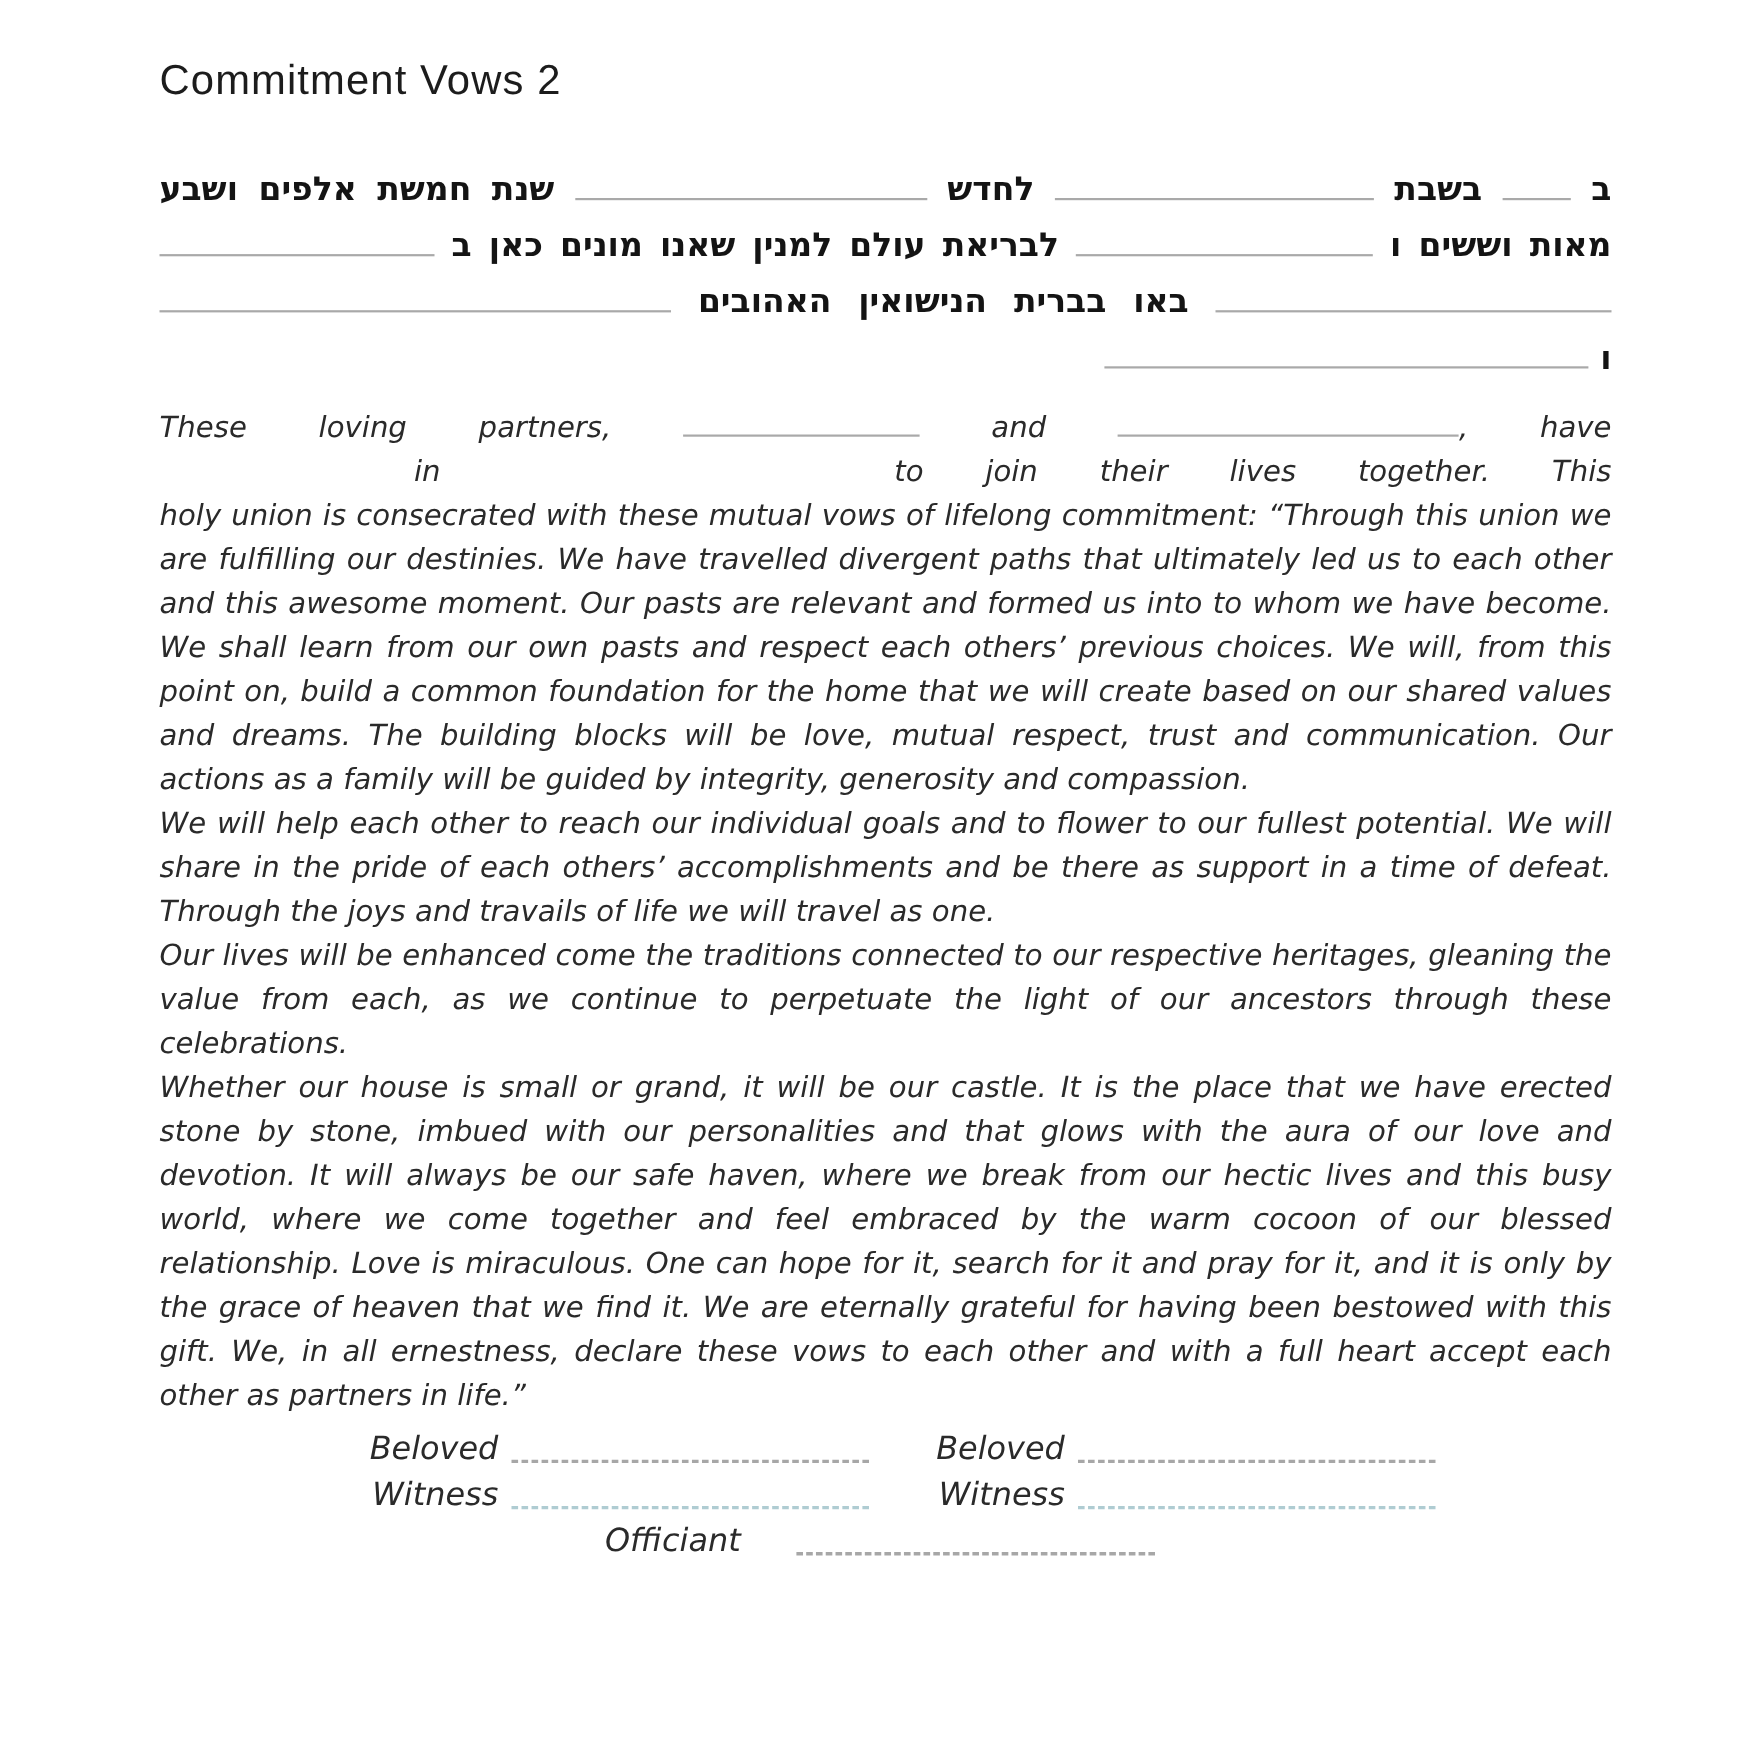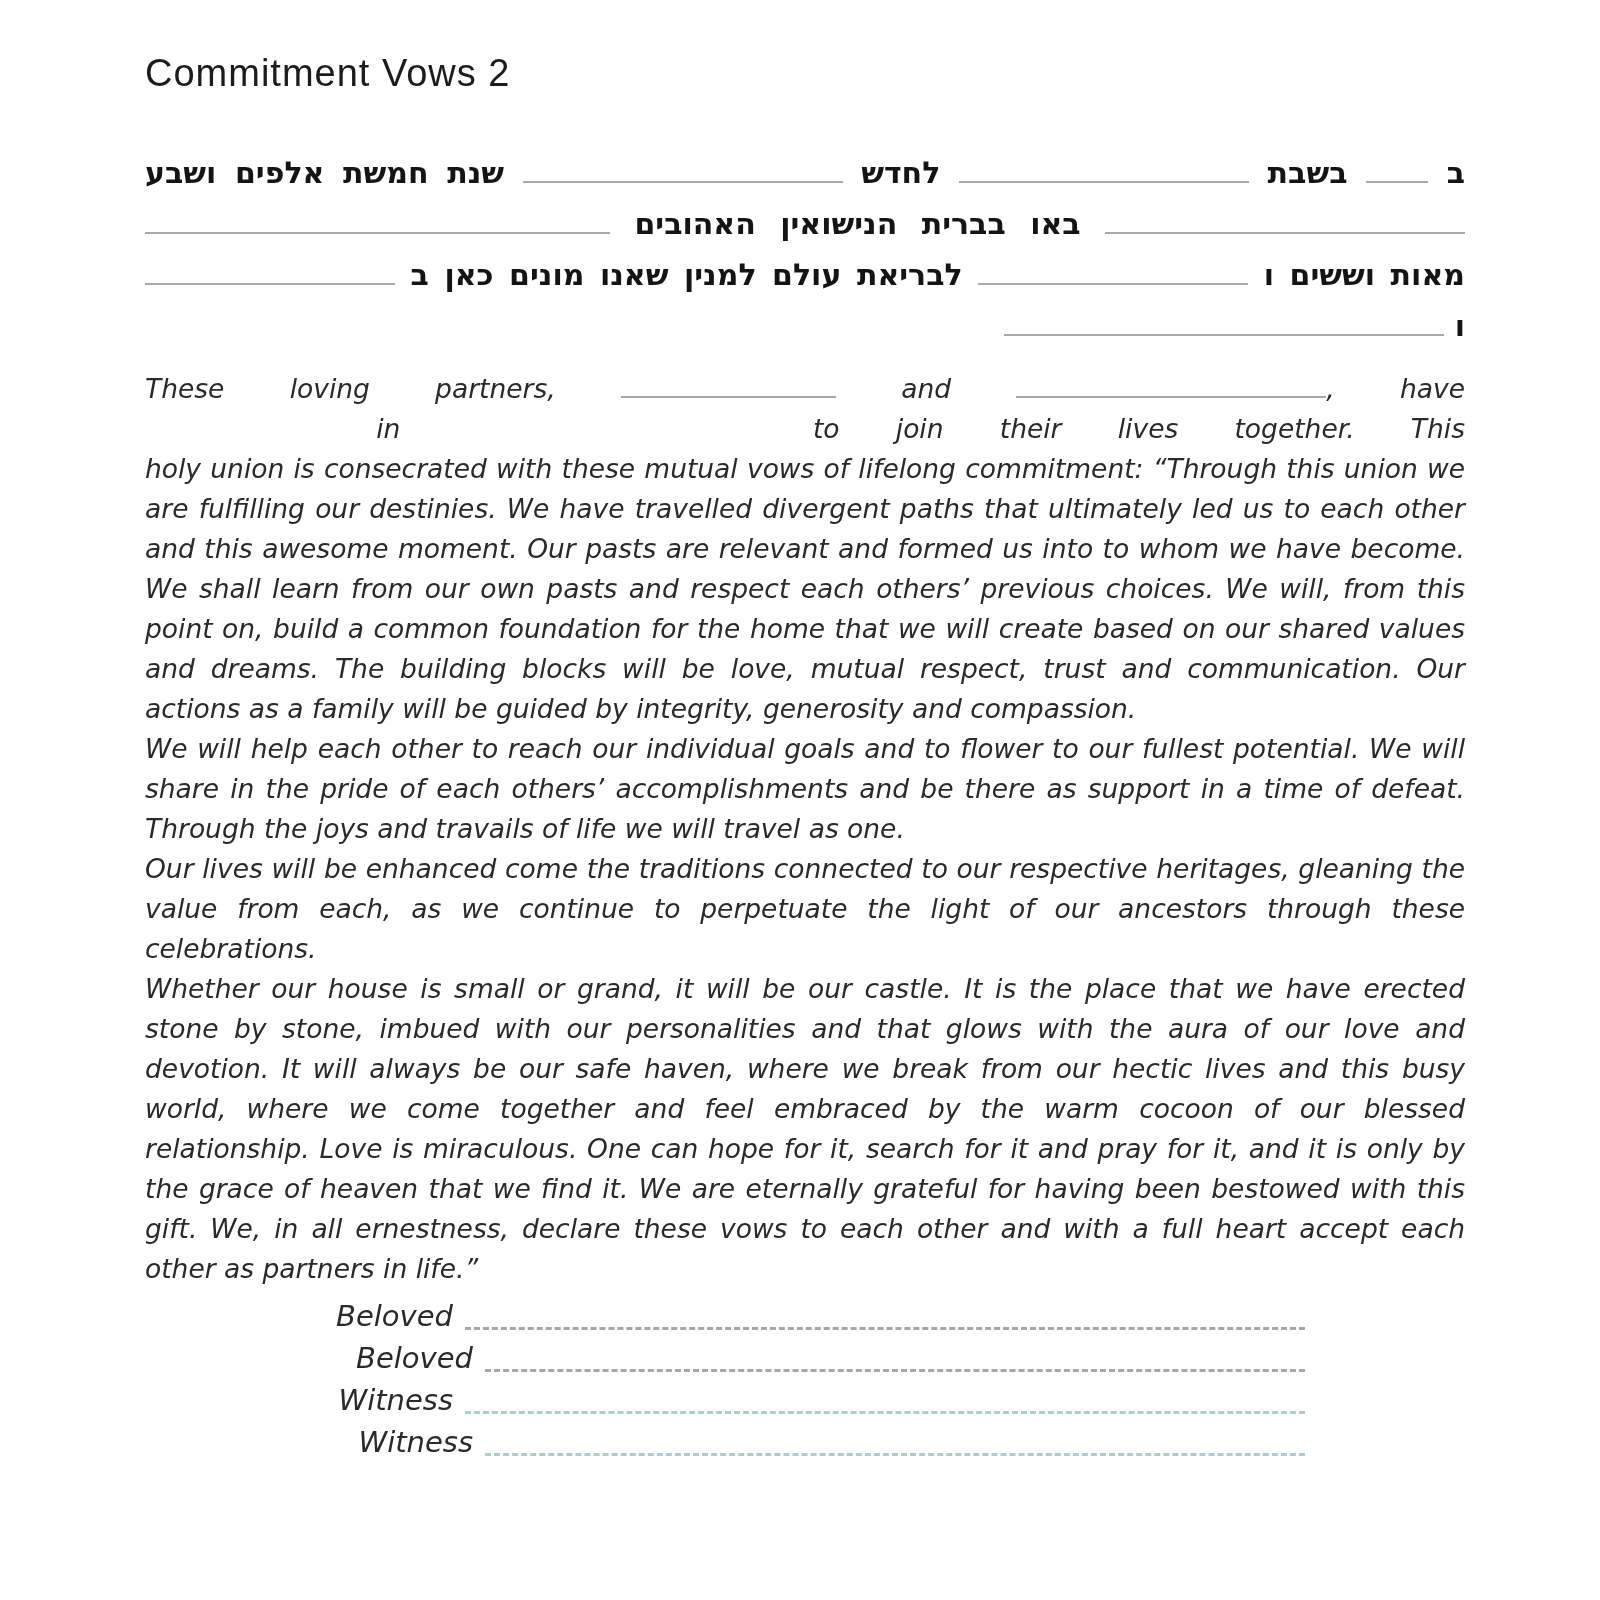--- a/index.html
+++ b/index.html
@@ -56,21 +56,21 @@
   .para{ margin:0; text-align:justify; }
   
   .sigs{
     width:1010px;
     margin:6px 0 0 150px;
     font-style:italic;
     font-size:29px;
     line-height:42px;
     color:#2a2a2a;
   }
-  .sig-row{ display:flex;flex-direction:column; }
+  .sig-row{ display:flex; }
   .sig-pair{ flex:1; display:flex; align-items:flex-end; }
   .sig-pair + .sig-pair{ margin-left:20px; }
   .sig-label{ display:inline-block; width:170px; text-align:right; padding-right:12px; box-sizing:border-box; }
   .sigline{
     flex:1;
     height:1.1em;
     border-bottom:3px dashed #a7a7a7;
     margin-bottom:7px;
   }
   .sigline.teal{ border-bottom-color:#afccd2; }
@@ -89,29 +89,29 @@
     <div class="hline just">
       <span>ב</span>
       <span class="blank" style="width:62px"></span>
       <span>בשבת</span>
       <span class="blank" style="width:290px"></span>
       <span>לחדש</span>
       <span class="blank" style="width:320px"></span>
       <span>שנת חמשת אלפים ושבע</span>
     </div>
     <div class="hline just">
-      <span class="blank" style="width:360px"></span>
-      <span>באו בברית הנישואין האהובים</span>
-      <span class="blank" style="width:465px"></span>
-    </div>
-    <div class="hline just">
       <span>מאות וששים ו</span>
       <span class="blank" style="width:270px"></span>
       <span>לבריאת עולם למנין שאנו מונים כאן ב</span>
       <span class="blank" style="width:250px"></span>
+    </div>
+    <div class="hline just">
+      <span class="blank" style="width:360px"></span>
+      <span>באו בברית הנישואין האהובים</span>
+      <span class="blank" style="width:465px"></span>
     </div>
     <div class="hline rstart">
       <span>ו</span>
       <span class="blank" style="width:440px"></span>
     </div>
   </div>
 
   <div class="vows">
     <div class="eline just">
       <span>These loving partners,</span>

